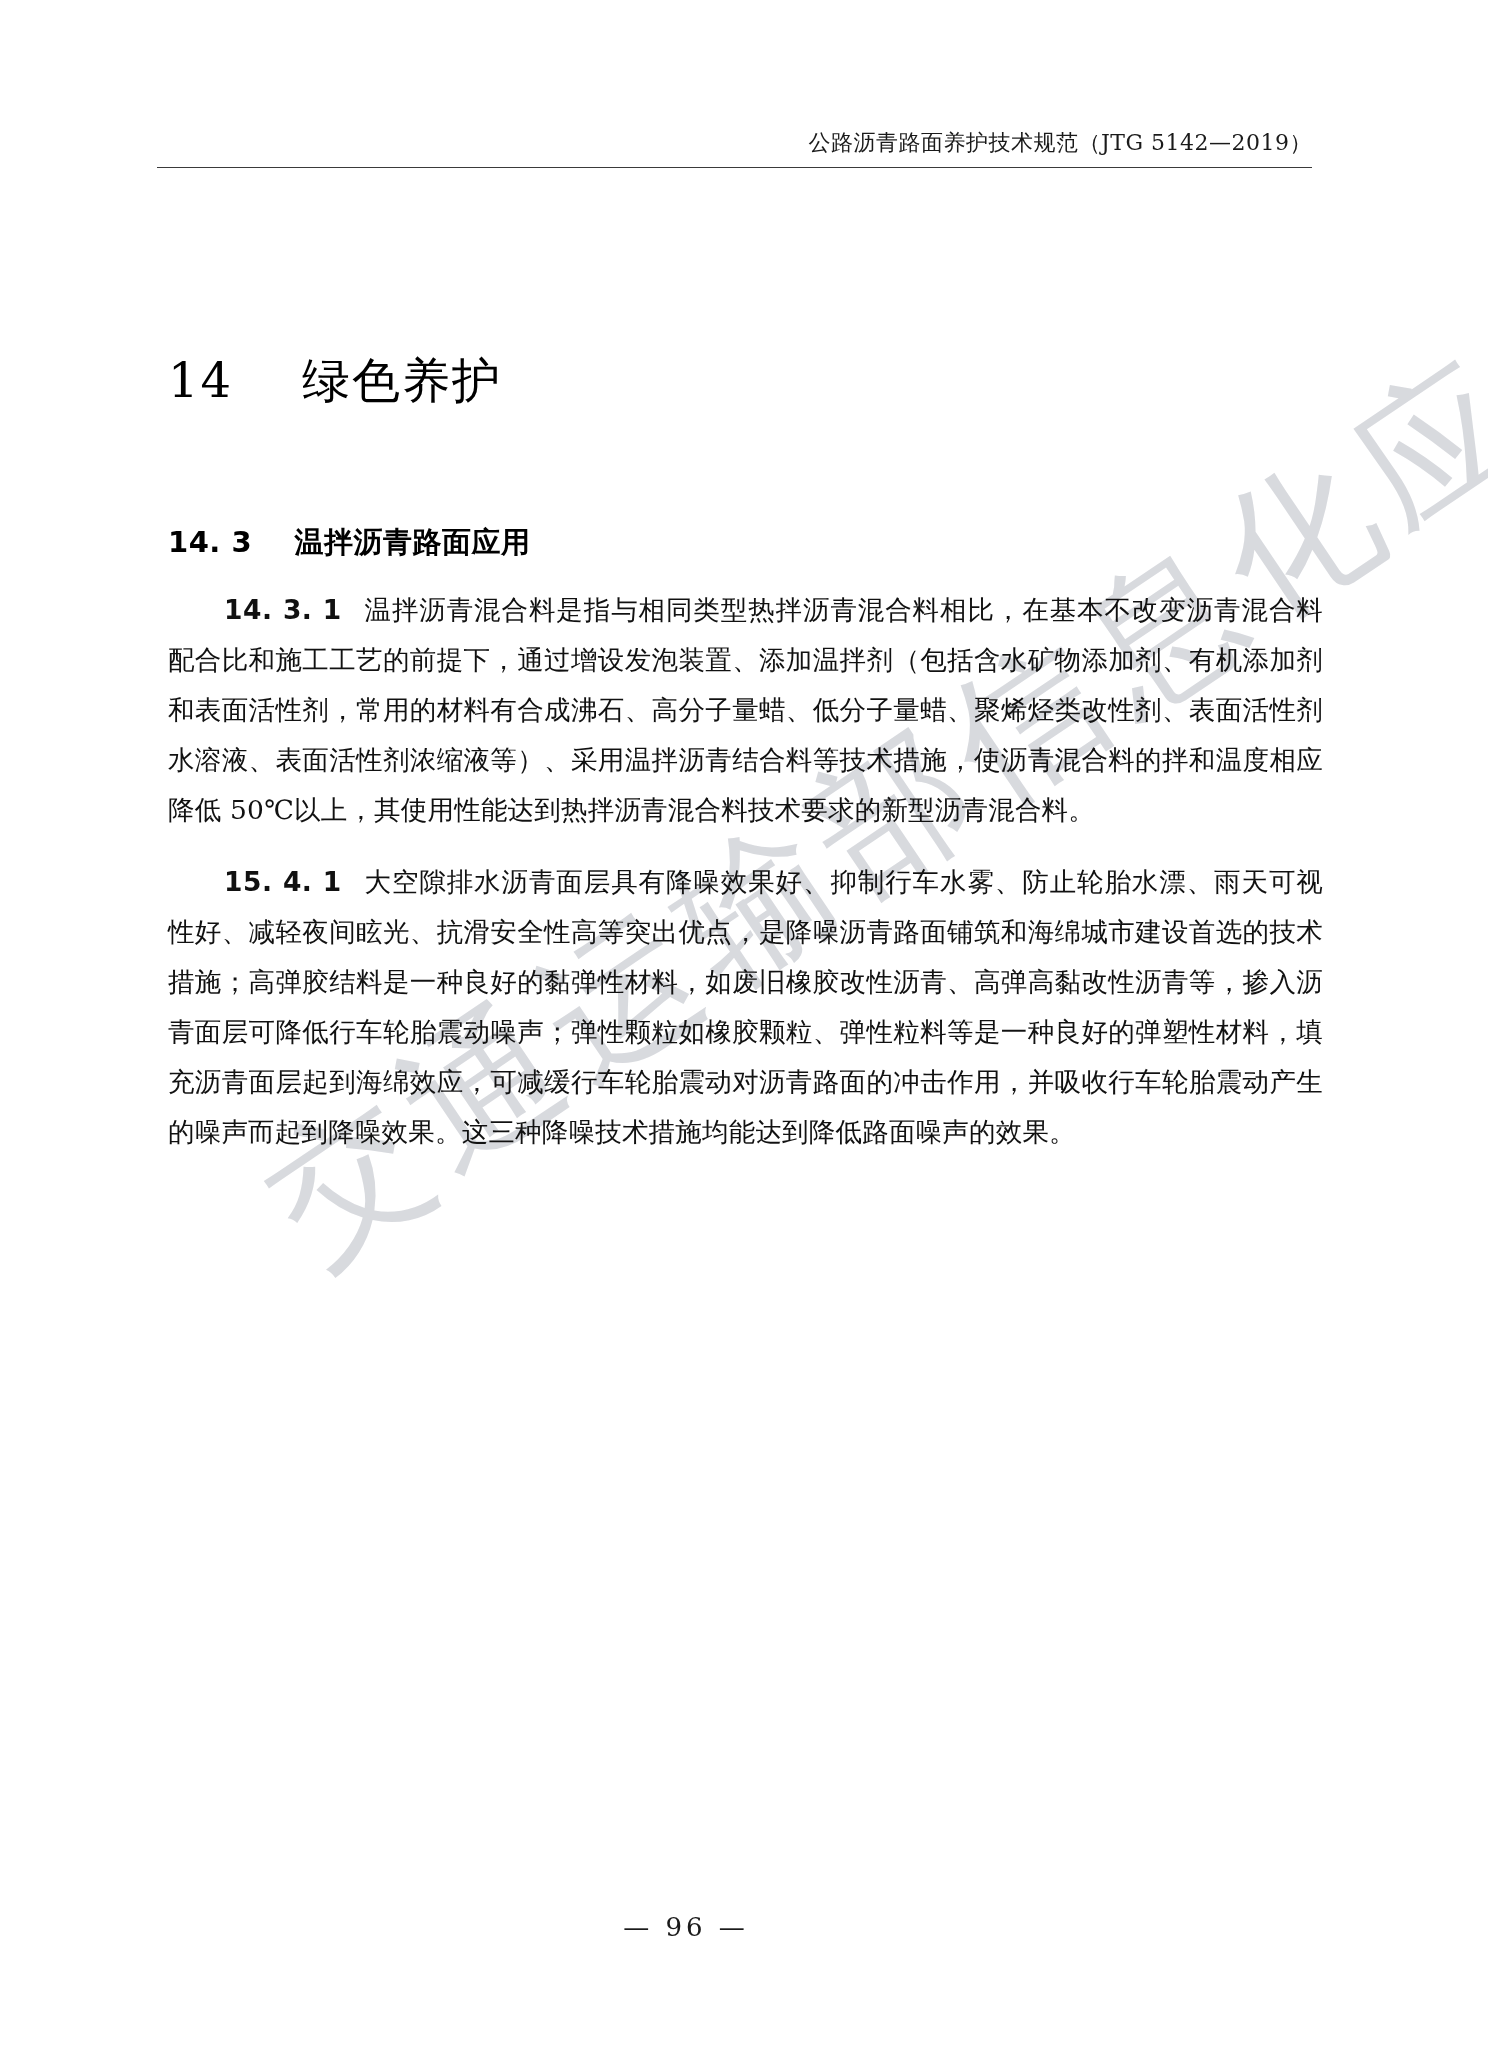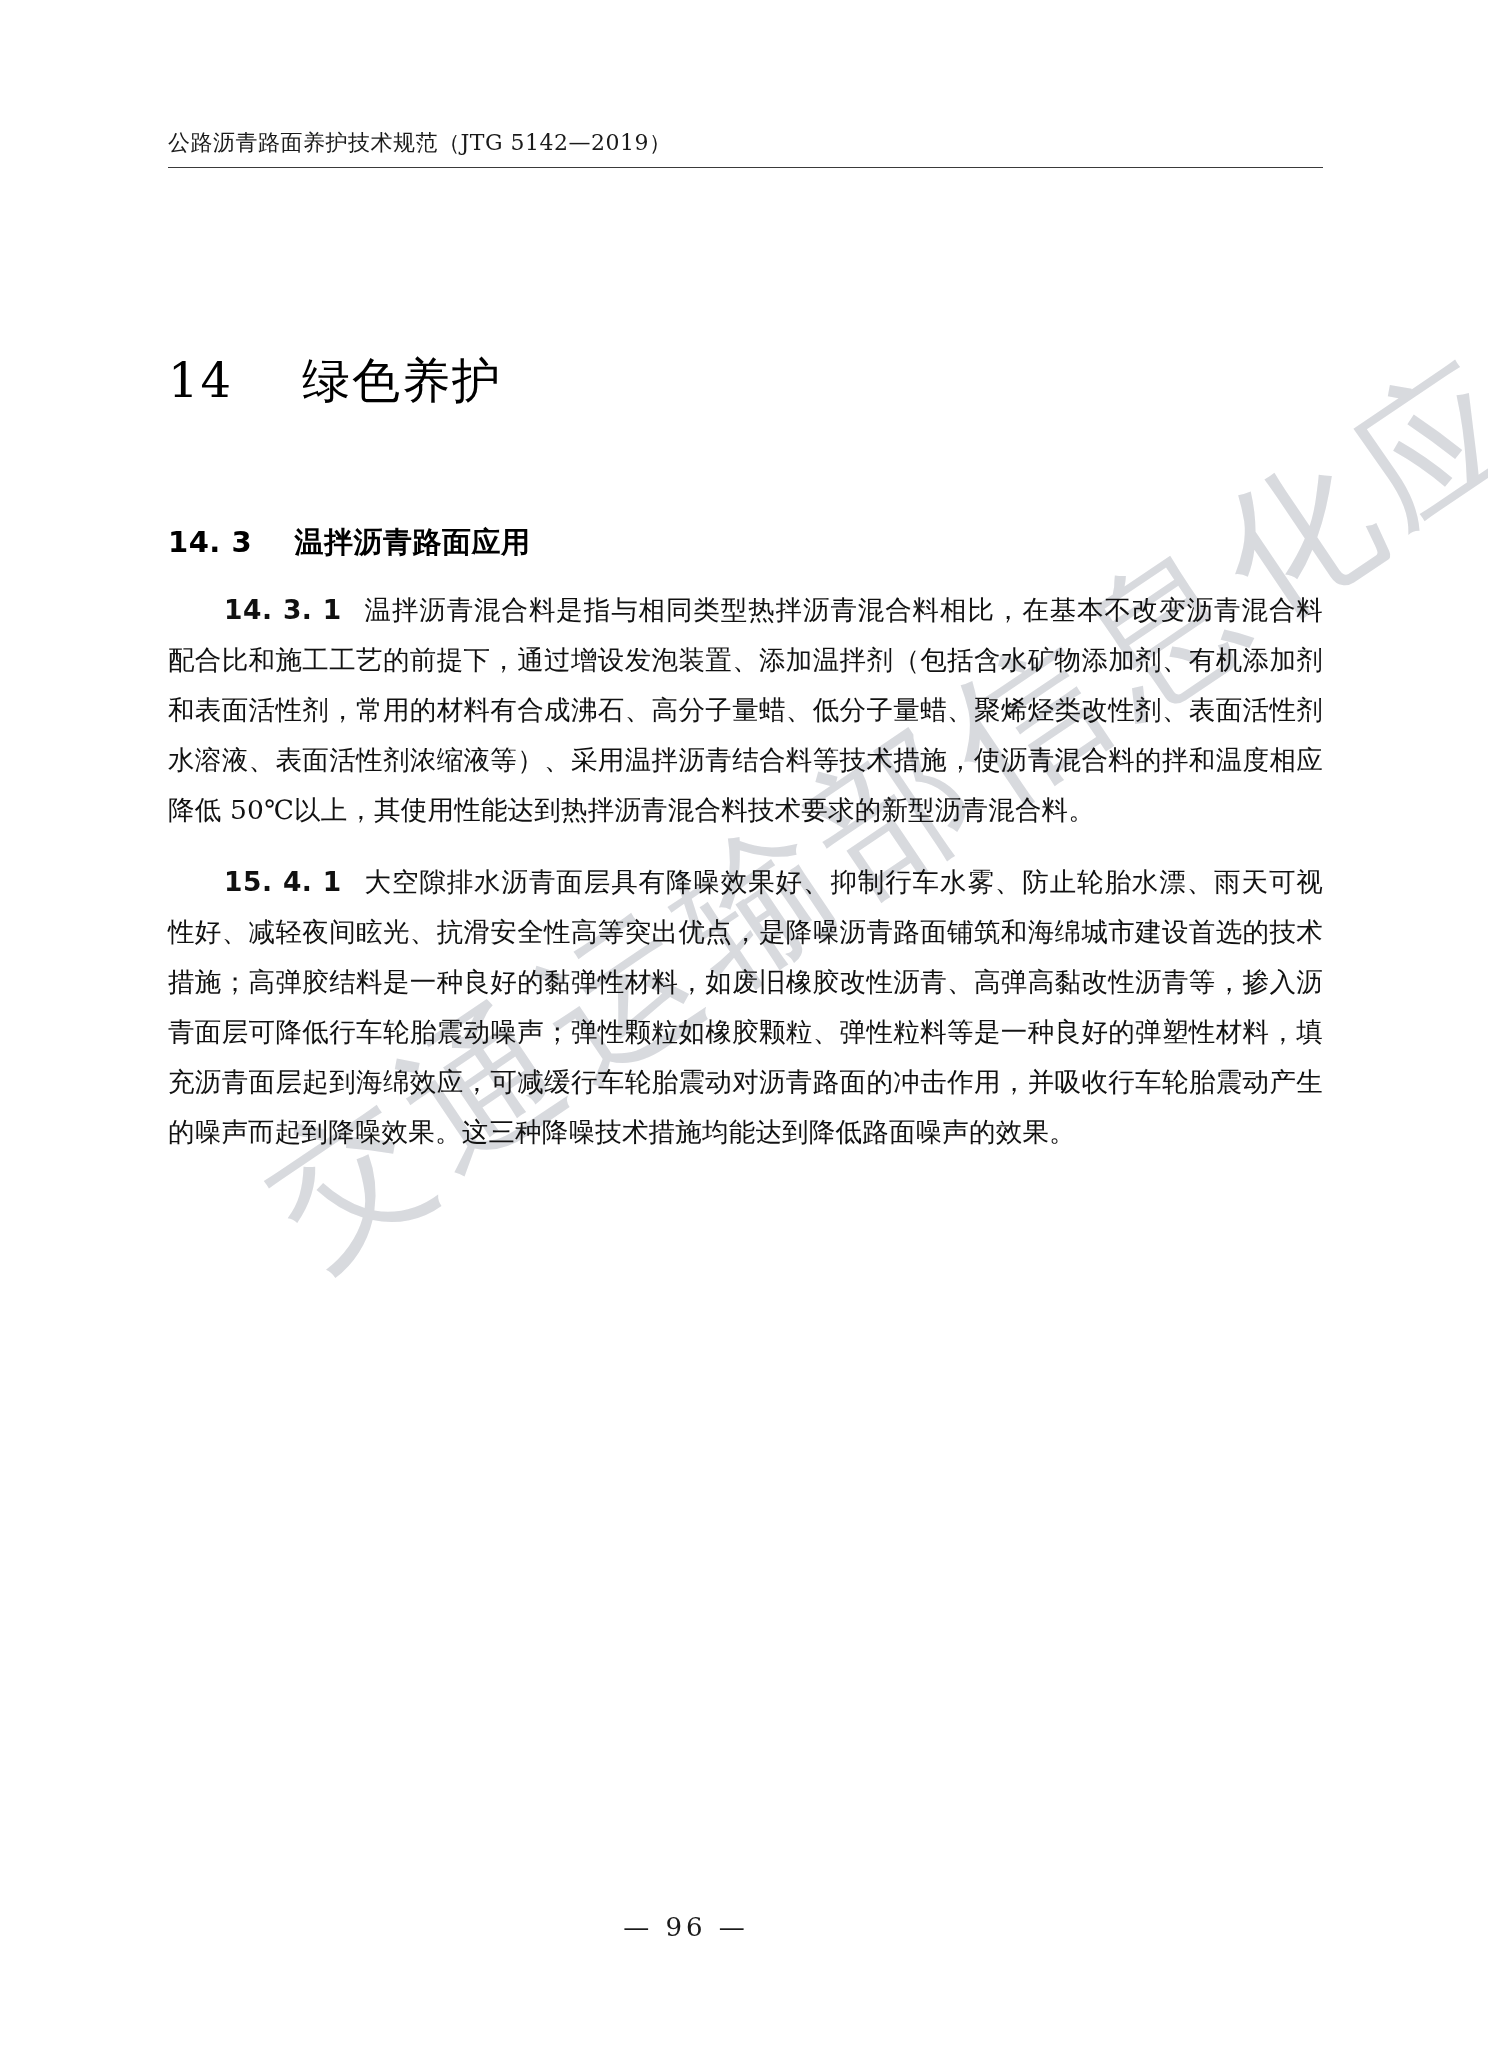--- a/index.html
+++ b/index.html
@@ -42,24 +42,25 @@
   }
   .wm-1 {
     left: 230px;
     top: 1140px;
     transform: rotate(-34deg);
   }
 
   
   .header-area {
     position: absolute;
-    left: 168px;
+    left: 157px;
     top: 128px;
     width: 1155px;
     z-index: 3;
+    text-align: right;
   }
   .header-text {
     font-size: 22px;
     letter-spacing: 0.5px;
     color: #1a1a1a;
     white-space: nowrap;
     font-family: "DejaVu Serif", "Liberation Serif", serif;
   }
   .header-rule {
     margin-top: 9px;

